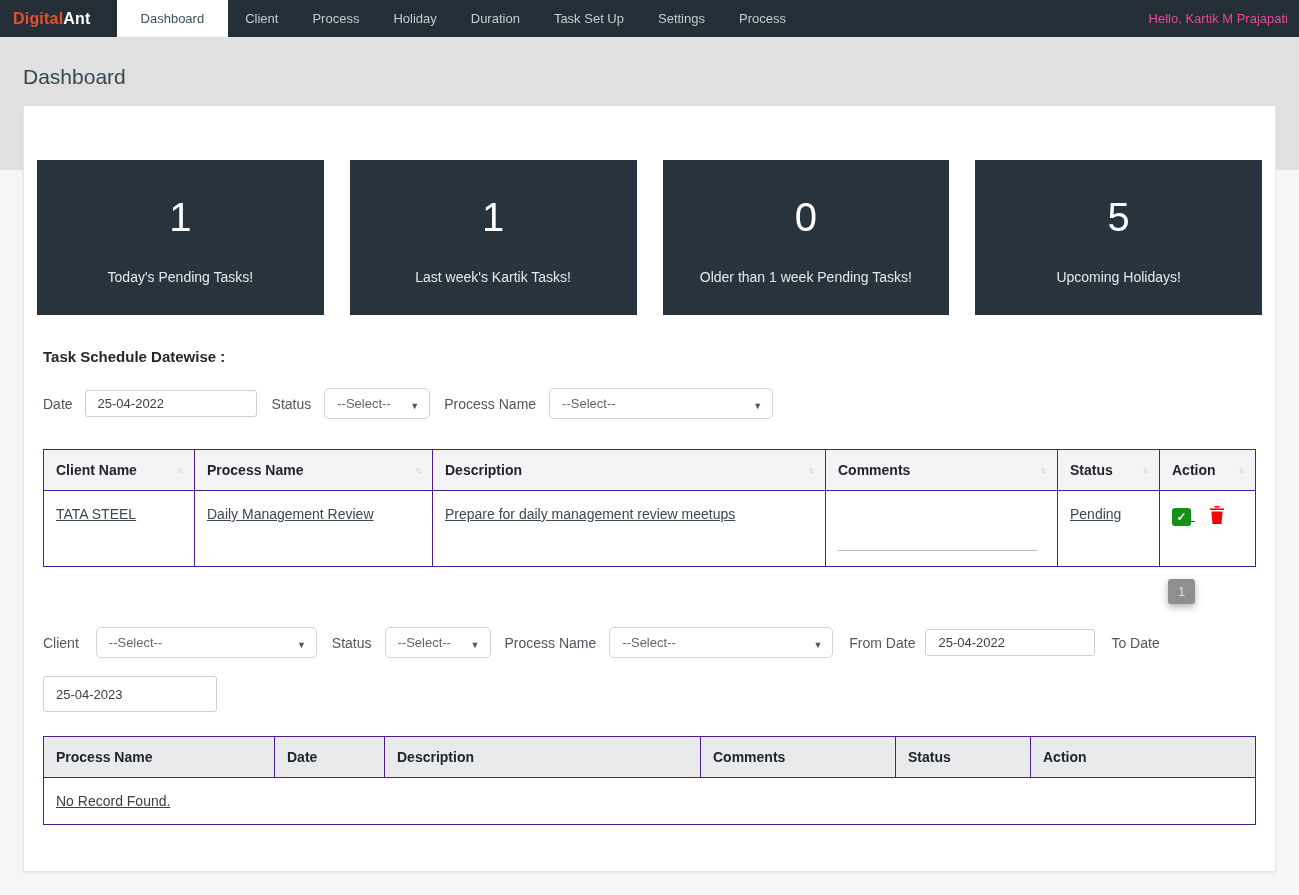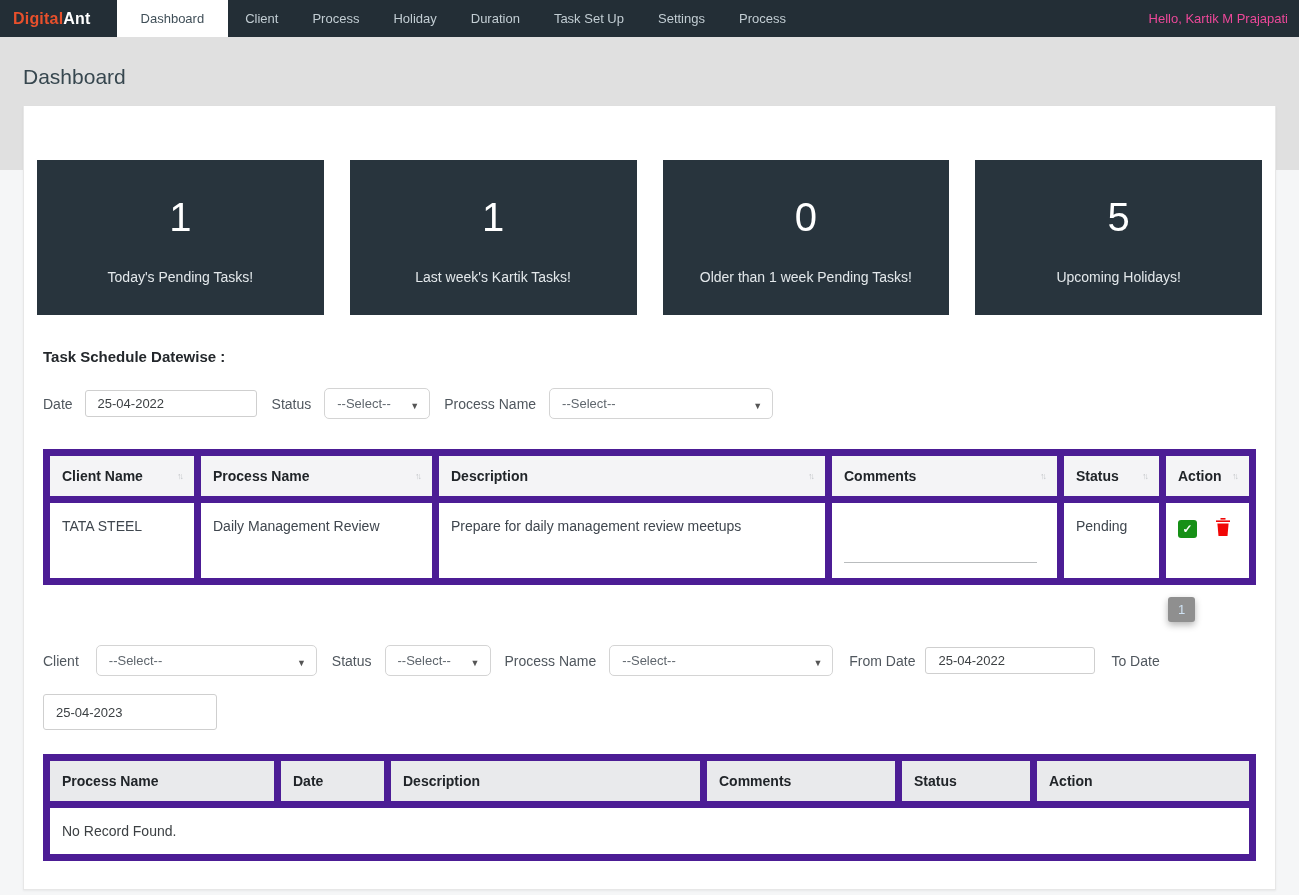--- a/index.html
+++ b/index.html
@@ -49,27 +49,27 @@
   .f-status-sel { width:106px; margin:0 14px 0 13px; }
   .f-process-sel { width:224px; margin-left:13px; }
   .f-client-sel { width:221px; margin:0 15px 0 17px; }
   .f-from-input { width:170px; margin:0 16px 0 10px; }
   .f-to-label { }
   .to-date-row { margin-top:18px; }
   .f-to-input { width:174px; height:36px; }
 
   
   table { width:100%; border-collapse:collapse; margin-top:30px; table-layout:fixed; }
-  th, td { border:7px solid #4c1d95; font-size:14px; }
+  th, td { border:1px solid #4c1d95; font-size:14px; }
   thead th { padding:12px 12px; text-align:left; color:#212529; font-weight:bold; }
   .t1 thead th { background:#f4f4f6; }
   .t2 thead th { background:#e9eaec; }
   .th-inner { display:flex; align-items:center; justify-content:space-between; }
   .sort-icons { font-size:9px; color:#c3c6c9; letter-spacing:-2px; white-space:nowrap; }
-  tbody td { color:#3f464e; vertical-align:top; padding:15px 12px; }
+  tbody td { color:#3f464e; vertical-align:top; padding:15px 12px;text-decoration:underline; }
   .row-tall td { height:75px; }
   .comments-cell { position:relative; padding:6px 12px 12px 12px; }
   .comments-box { width:96%; height:48px; border:none; border-bottom:1px solid #b9bcbe; resize:none;
                   outline:none; font-family:"Liberation Sans",sans-serif; font-size:13px; margin-top:6px; background:transparent; }
   .empty-cell { text-align:left; padding:15px 12px; color:#3c4043; }
 
   .action-cell { white-space:nowrap; }
   .icon-check { display:inline-flex; width:19px; height:18px; background:#169016; border-radius:3px;
                 color:#fff; font-size:12px; font-weight:bold; align-items:center; justify-content:center;
                 cursor:pointer; vertical-align:middle; }

